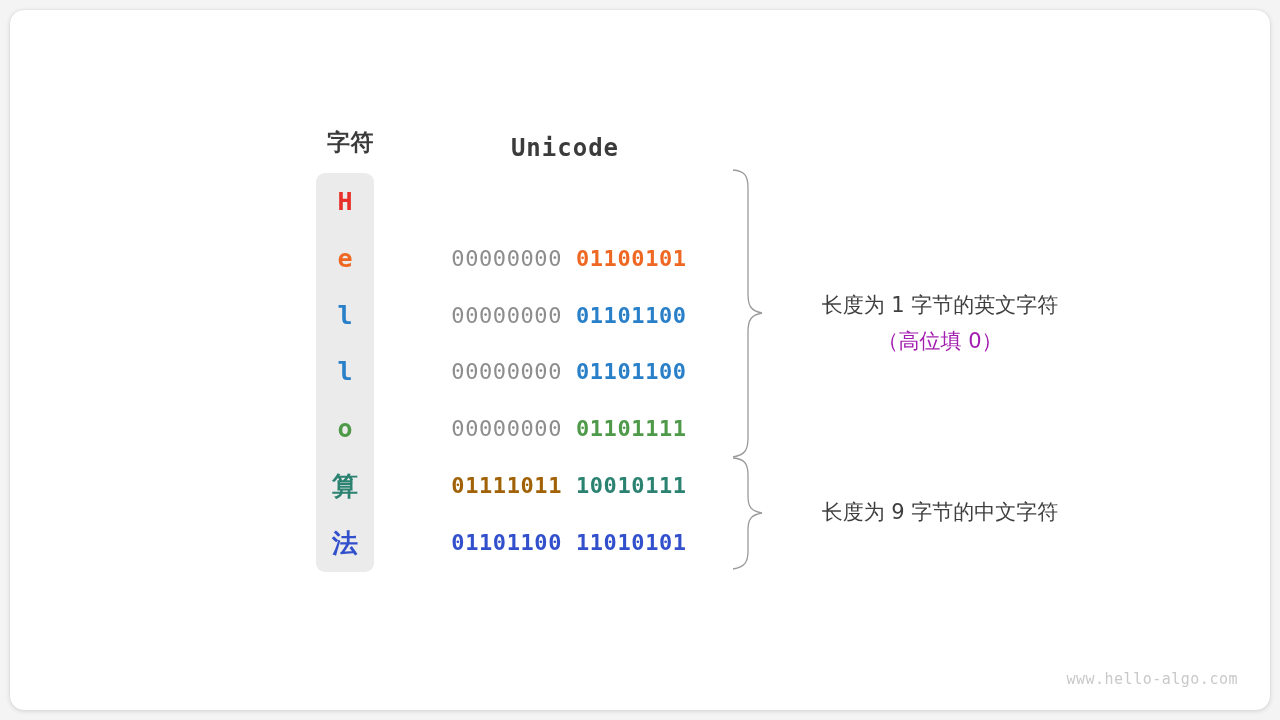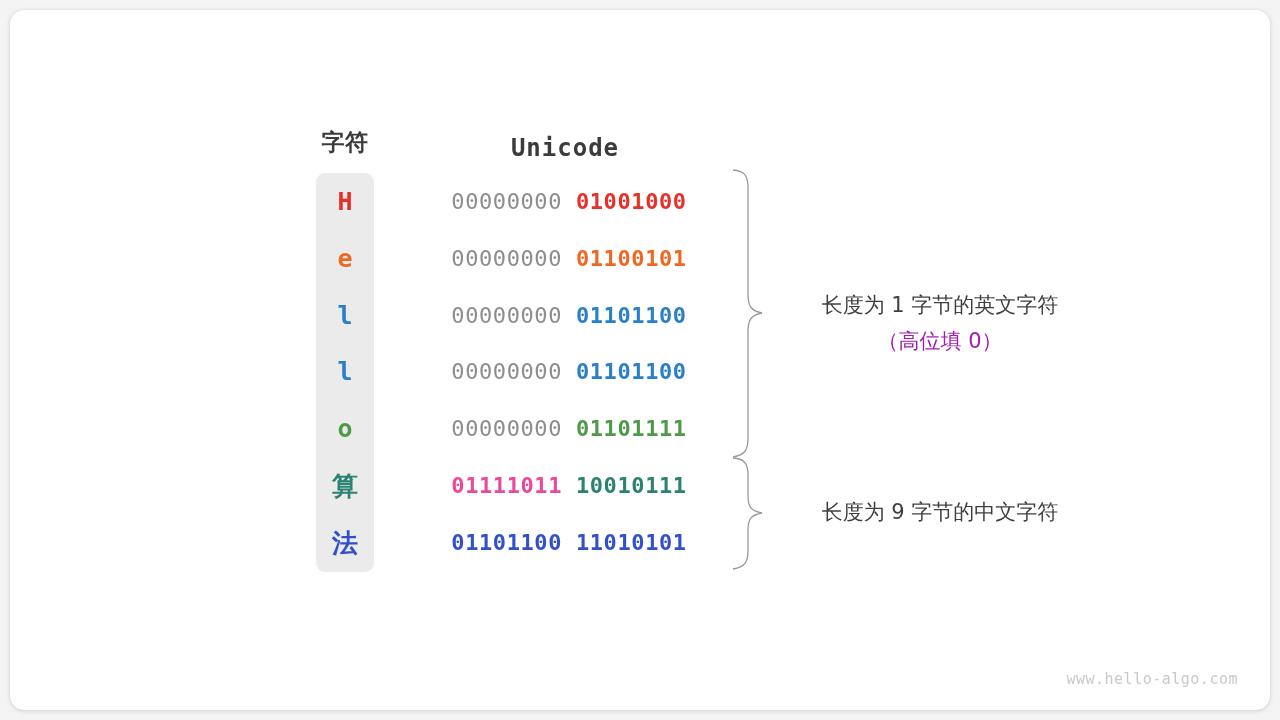--- a/index.html
+++ b/index.html
@@ -38,21 +38,21 @@
     font-weight: bold;
     color: #3b3b3b;
     font-size: 23px;
     white-space: nowrap;
     letter-spacing: 0.5px;
   }
   #header-char {
     left: 306px;
     top: 117px;
     width: 58px;
-    text-align: center;
+    text-align: right;
     font-family: "Liberation Sans", "DejaVu Sans", sans-serif;
   }
   #header-unicode {
     left: 424px;
     top: 124px;
     width: 262px;
     text-align: center;
     font-family: "DejaVu Sans Mono", "Liberation Mono", monospace;
     font-size: 24px;
     letter-spacing: 1px;
@@ -171,41 +171,40 @@
   <div id="card">
 
     <div class="col-header" id="header-char">字符</div>
     <div class="col-header" id="header-unicode">Unicode</div>
 
     <div id="char-panel" style="background: rgb(235, 235, 235);"></div>
 
     <div id="rows-container">
         <div class="row" style="top: 172px;">
           <div class="char-cell" style="color: rgb(232, 48, 42);">H</div>
-          <div class="bits"><span class="hi">00000000</span><span> </span><span class="lo" style="color: rgb(232, 48, 42);">01001000</span></div>
         </div>
         <div class="row" style="top: 228.8px;">
           <div class="char-cell" style="color: rgb(239, 104, 35);">e</div>
           <div class="bits"><span class="hi">00000000</span><span> </span><span class="lo" style="color: rgb(239, 104, 35);">01100101</span></div>
         </div>
         <div class="row" style="top: 285.6px;">
           <div class="char-cell" style="color: rgb(41, 128, 201);">l</div>
           <div class="bits"><span class="hi">00000000</span><span> </span><span class="lo" style="color: rgb(41, 128, 201);">01101100</span></div>
         </div>
         <div class="row" style="top: 342.4px;">
           <div class="char-cell" style="color: rgb(41, 128, 201);">l</div>
           <div class="bits"><span class="hi">00000000</span><span> </span><span class="lo" style="color: rgb(41, 128, 201);">01101100</span></div>
         </div>
         <div class="row" style="top: 399.2px;">
           <div class="char-cell" style="color: rgb(78, 154, 73);">o</div>
           <div class="bits"><span class="hi">00000000</span><span> </span><span class="lo" style="color: rgb(78, 154, 73);">01101111</span></div>
         </div>
         <div class="row" style="top: 456px;">
           <div class="char-cell cjk" style="color: rgb(43, 130, 113);">算</div>
-          <div class="bits"><span class="hi strong" style="color: #ec4899;">01111011</span><span> </span><span class="lo" style="color: rgb(43, 130, 113);">10010111</span></div>
+          <div class="bits"><span class="hi strong" style="color: #a16207;">01111011</span><span> </span><span class="lo" style="color: rgb(43, 130, 113);">10010111</span></div>
         </div>
         <div class="row" style="top: 512.8px;">
           <div class="char-cell cjk" style="color: rgb(51, 80, 204);">法</div>
           <div class="bits"><span class="hi strong" style="color: rgb(51, 80, 204);">01101100</span><span> </span><span class="lo" style="color: rgb(51, 80, 204);">11010101</span></div>
         </div>
       </div>
 
     <svg class="brace" id="brace-one" style="left:716px; top:156px;" width="46" height="296" viewBox="0 0 46 296">
       <path d="M 7 4
                C 19 5, 22 10, 22 22

